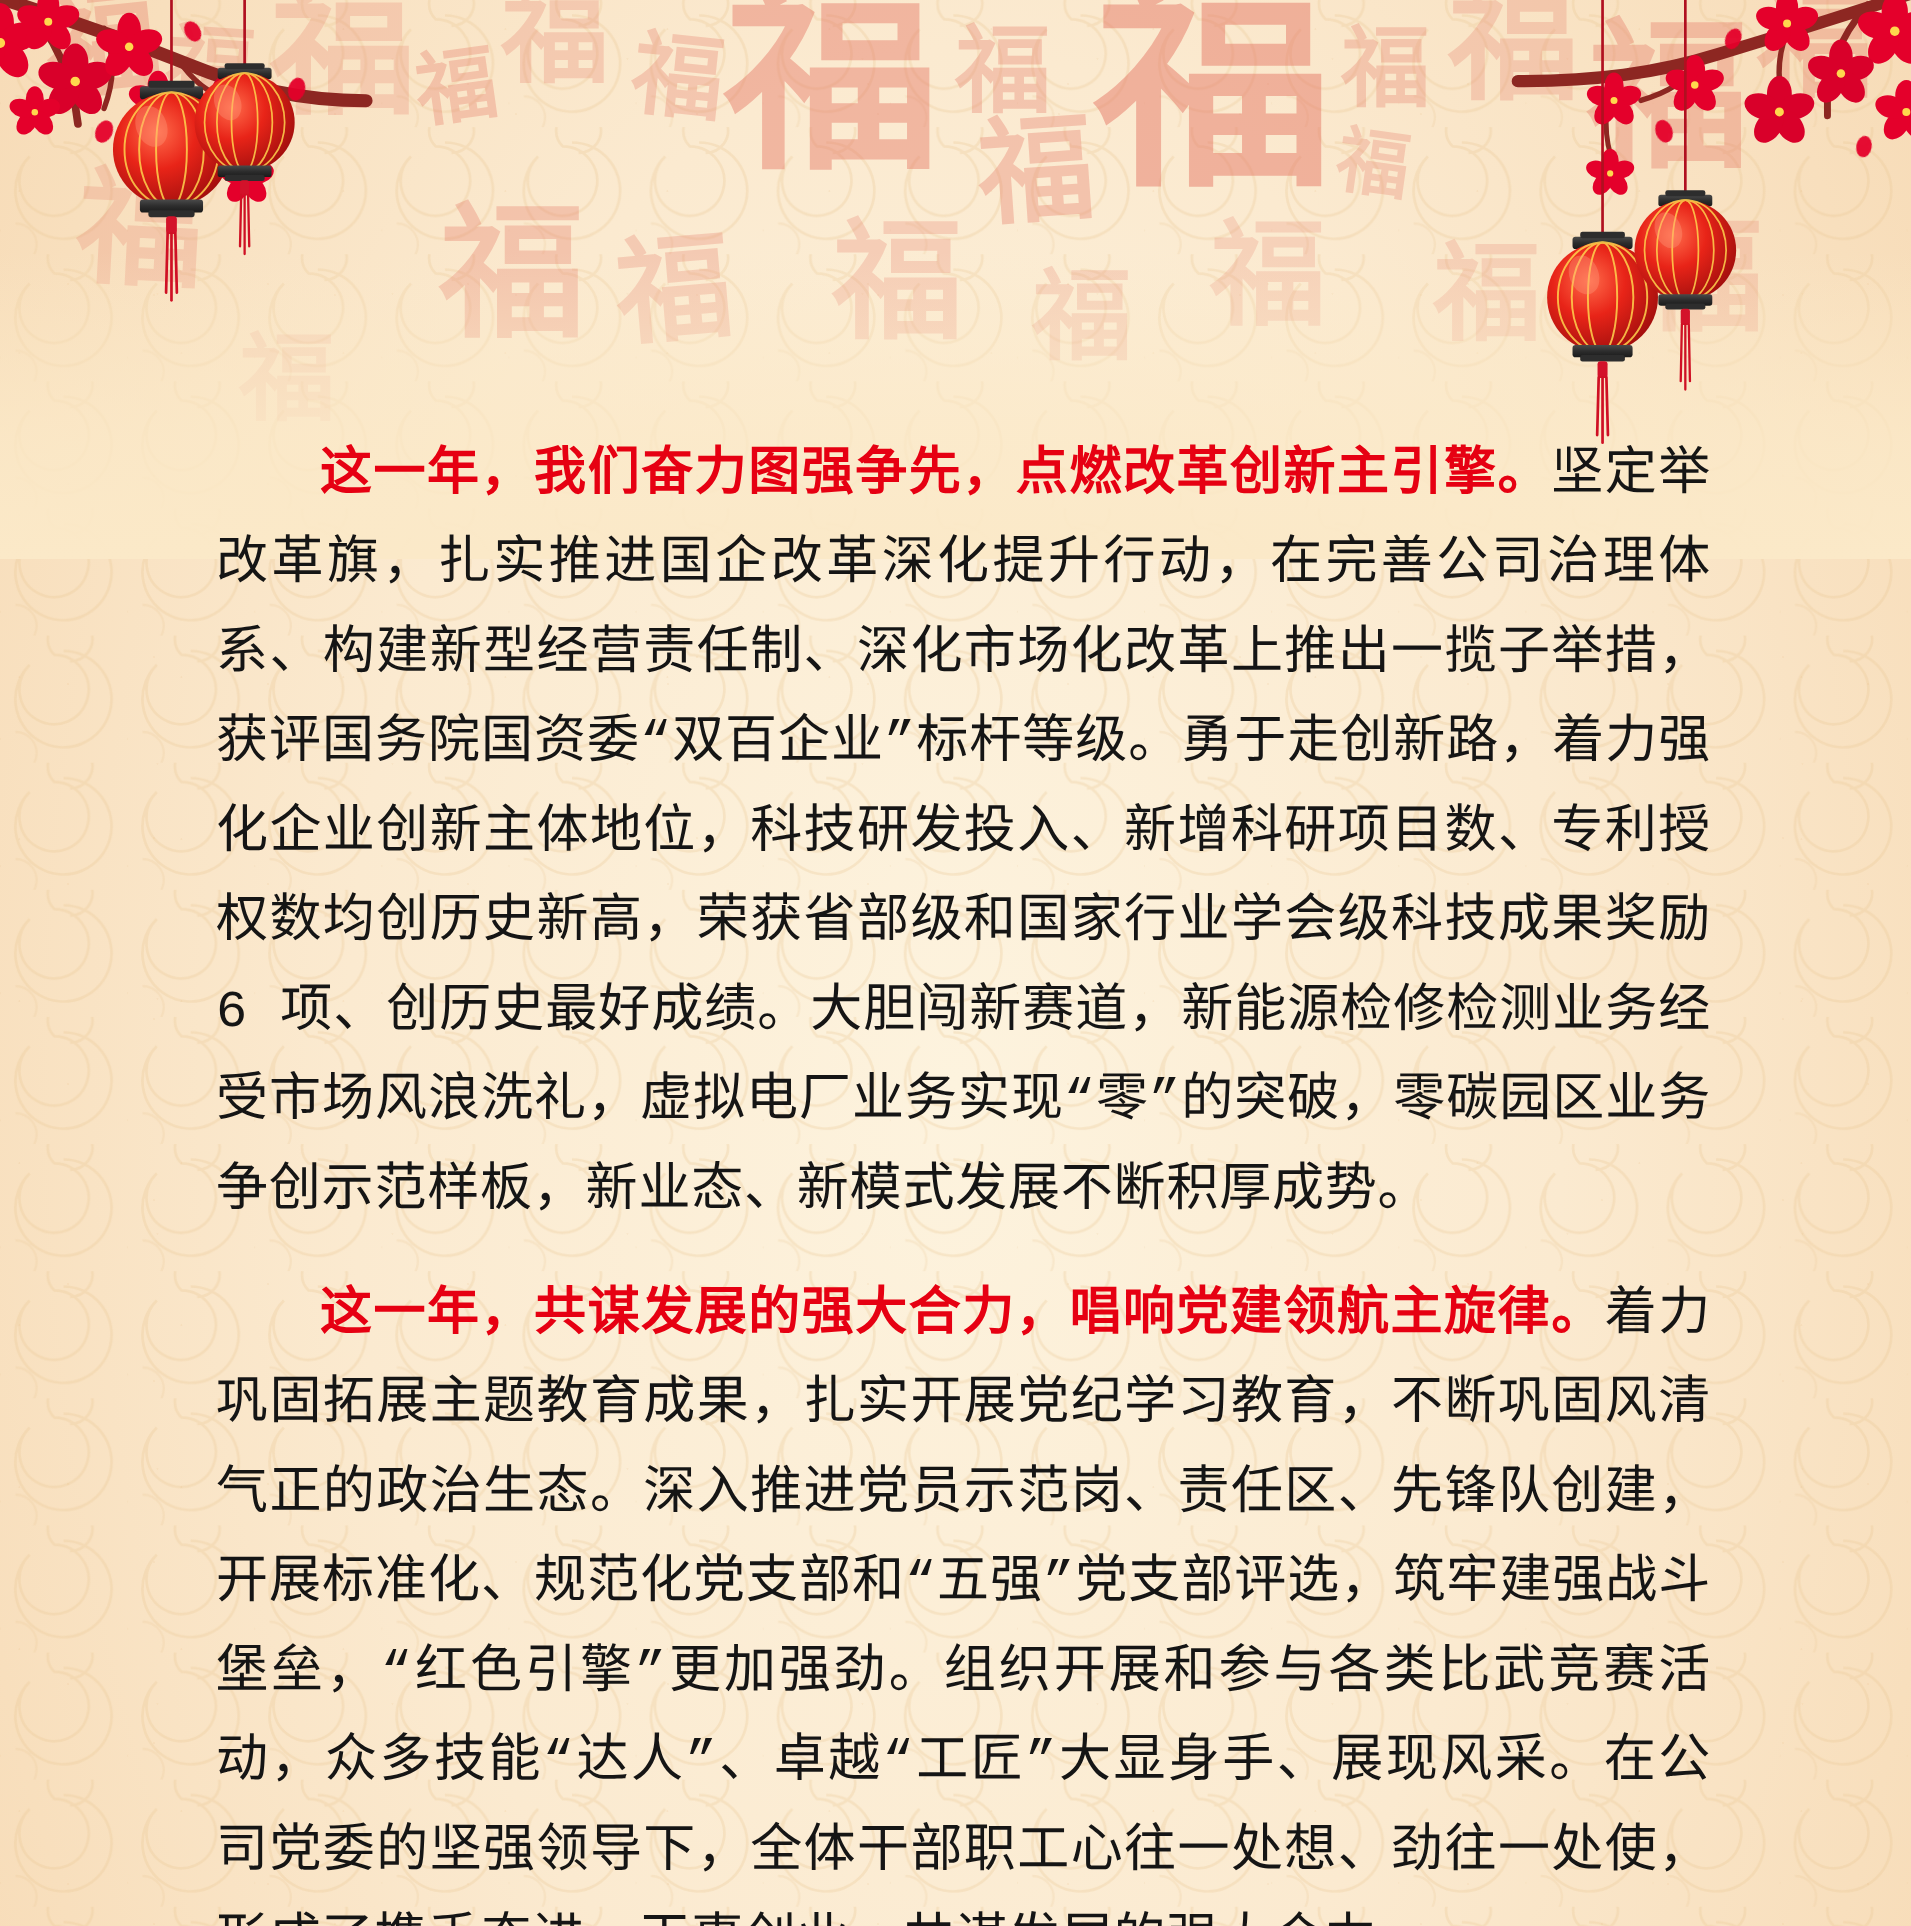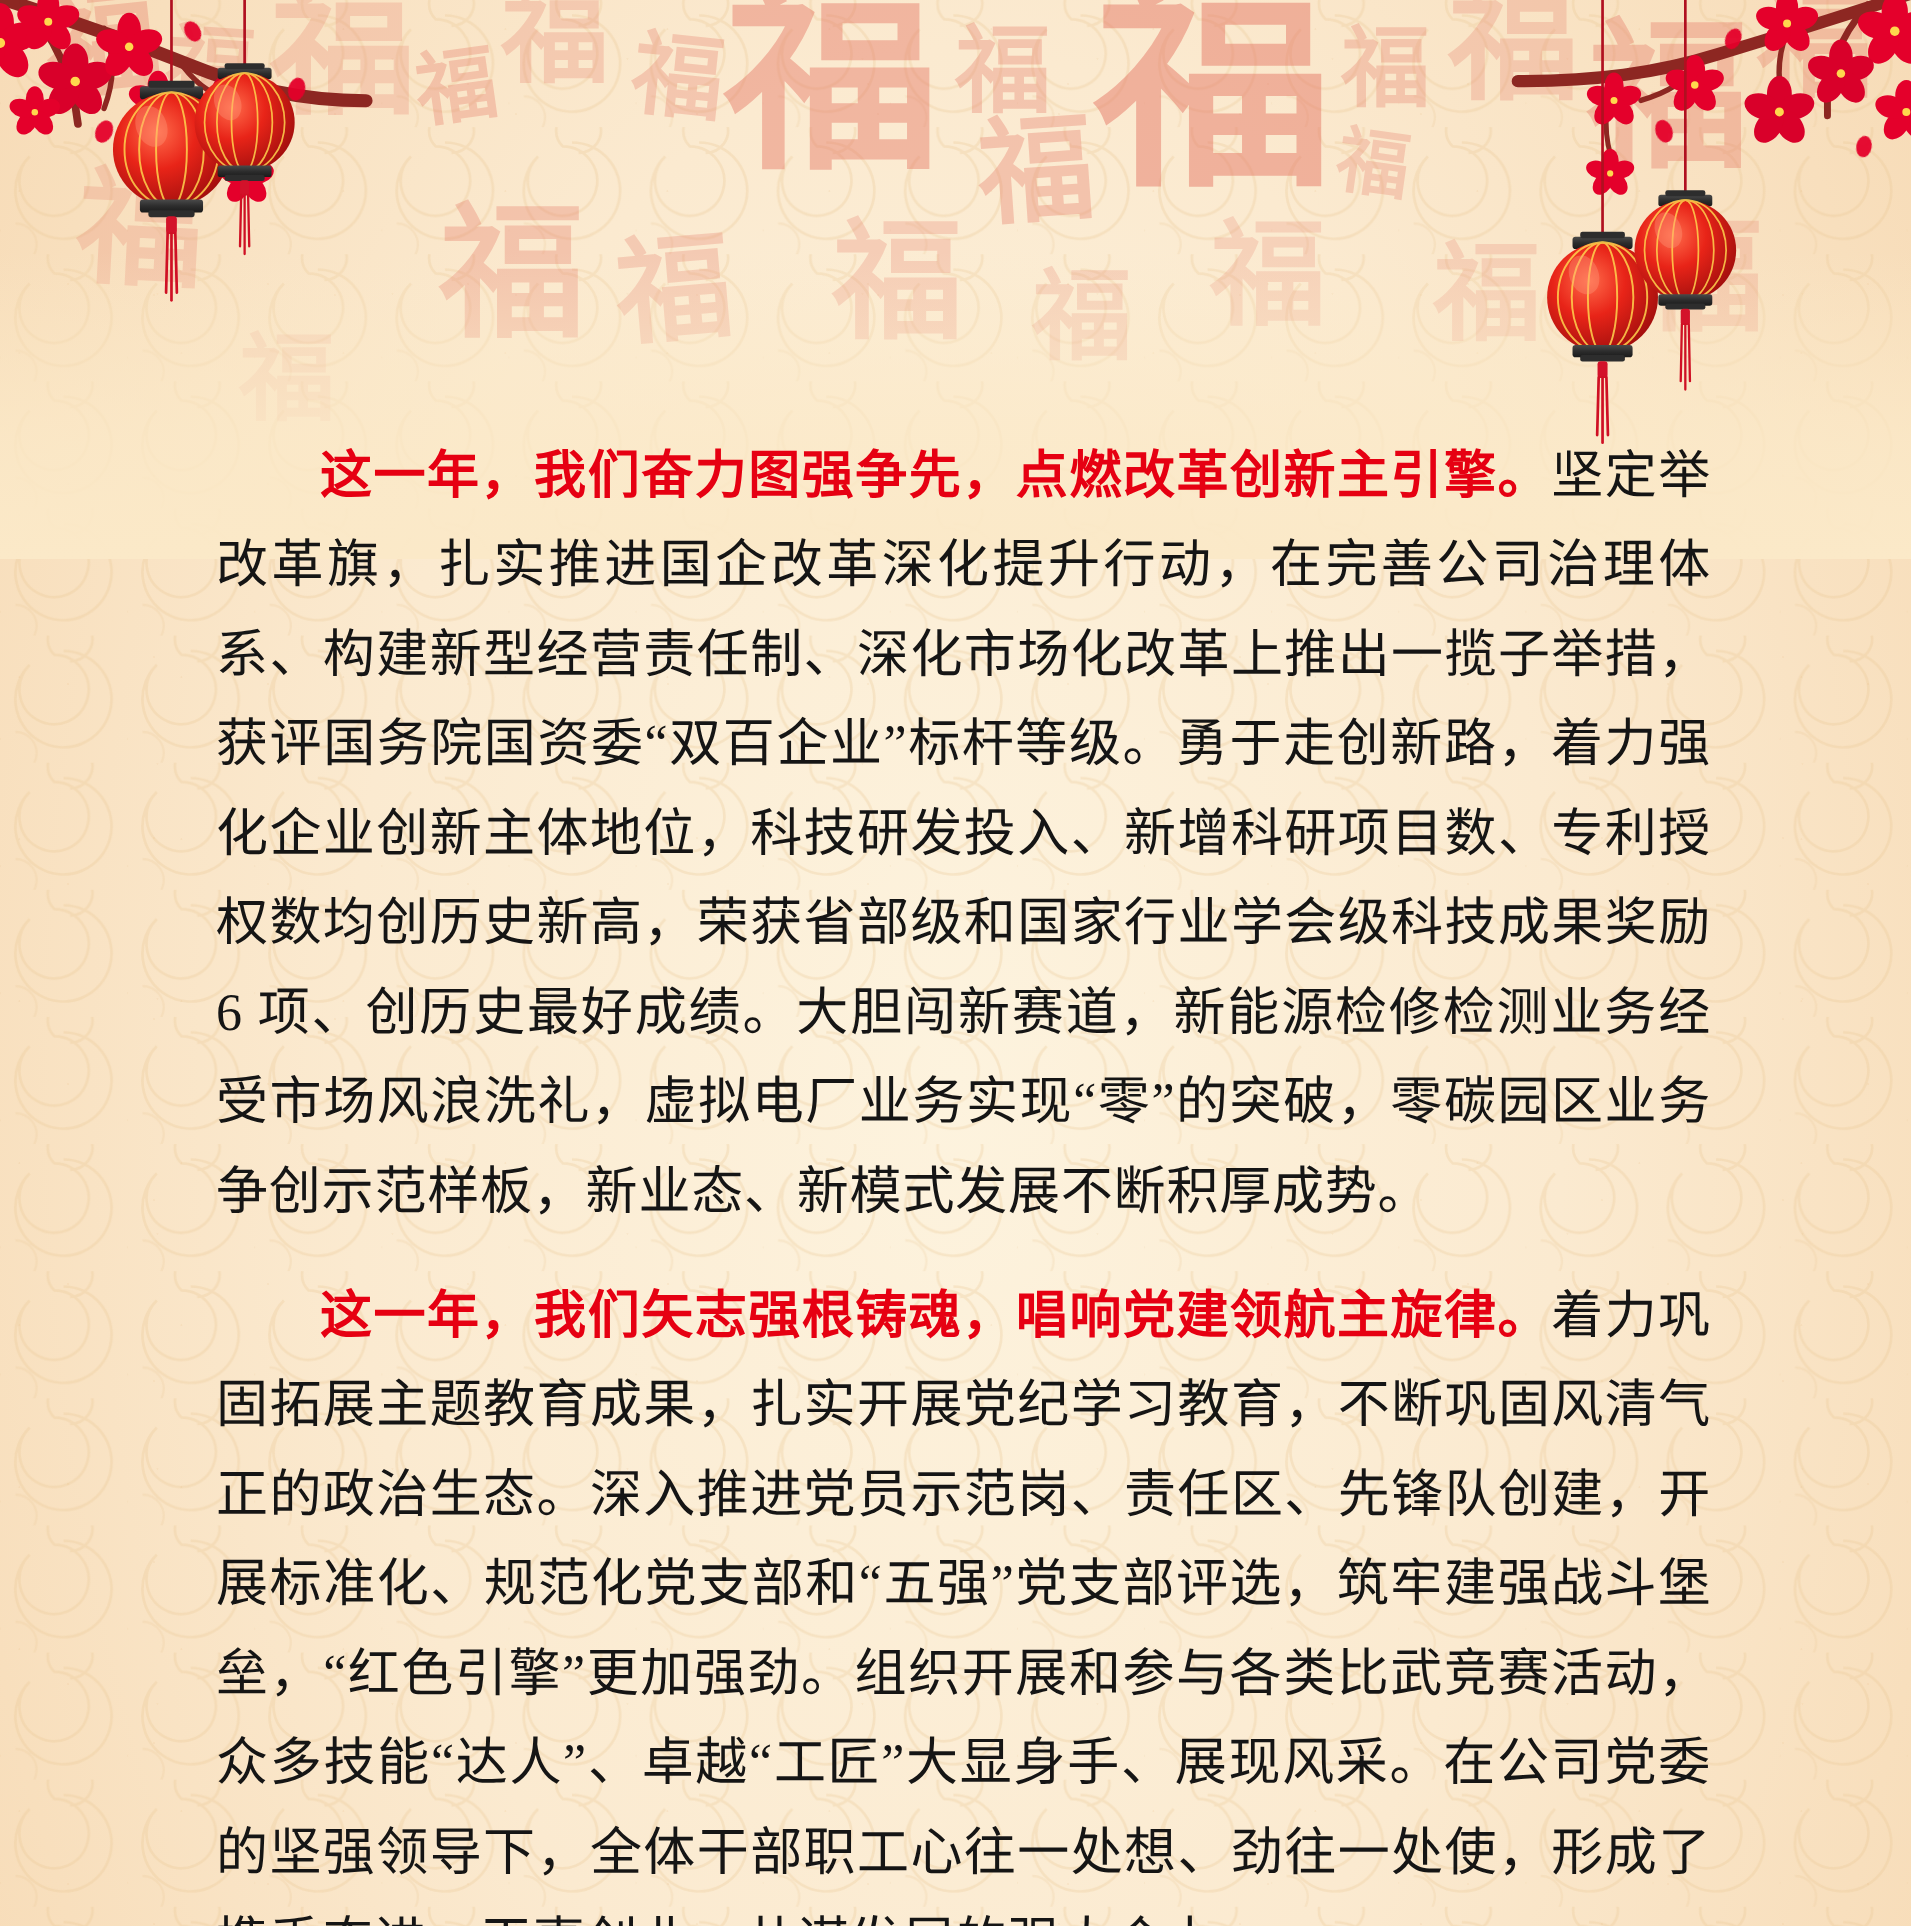--- a/index.html
+++ b/index.html
@@ -83,21 +83,21 @@
   }
   .para {
     margin: 0 0 35px 0;
     font-size: 52px;
     line-height: 1.72;
     letter-spacing: 0.8px;
     color: #151515;
     text-align: justify;
     text-justify: inter-ideograph;
     text-indent: 2em;
-    font-family: Liberation Serif, serif;
+    font-family: Liberation Mono, monospace;
   }
   .lead {
     color: #e60012;
     font-weight: 700;
   }
 </style>
 </head>
 <body>
 
 <div class="page">
@@ -450,18 +450,18 @@
         </g>
       </g>
     </g>
   </svg>
 
   <div class="content">
     <p class="para">
       <span class="lead">这一年，我们奋力图强争先，点燃改革创新主引擎。</span><span>坚定举改革旗，扎实推进国企改革深化提升行动，在完善公司治理体系、构建新型经营责任制、深化市场化改革上推出一揽子举措，获评国务院国资委“双百企业”标杆等级。勇于走创新路，着力强化企业创新主体地位，科技研发投入、新增科研项目数、专利授权数均创历史新高，荣获省部级和国家行业学会级科技成果奖励 6 项、创历史最好成绩。大胆闯新赛道，新能源检修检测业务经受市场风浪洗礼，虚拟电厂业务实现“零”的突破，零碳园区业务争创示范样板，新业态、新模式发展不断积厚成势。</span>
     </p>
     <p class="para">
-      <span class="lead">这一年，我们矢志强根铸魂，唱响党建领航主旋律。</span><span>着力巩固拓展主题教育成果，扎实开展党纪学习教育，不断巩固风清气正的政治生态。深入推进党员示范岗、责任区、先锋队创建，开展标准化、规范化党支部和“五强”党支部评选，筑牢建强战斗堡垒，“红色引擎”更加强劲。组织开展和参与各类比武竞赛活动，众多技能“达人”、卓越“工匠”大显身手、展现风采。在公司党委的坚强领导下，全体干部职工心往一处想、劲往一处使，形成了携手奋进、干事创业、共谋发展的强大合力。</span>
+      <span class="lead">这一年，共谋发展的强大合力，唱响党建领航主旋律。</span><span>着力巩固拓展主题教育成果，扎实开展党纪学习教育，不断巩固风清气正的政治生态。深入推进党员示范岗、责任区、先锋队创建，开展标准化、规范化党支部和“五强”党支部评选，筑牢建强战斗堡垒，“红色引擎”更加强劲。组织开展和参与各类比武竞赛活动，众多技能“达人”、卓越“工匠”大显身手、展现风采。在公司党委的坚强领导下，全体干部职工心往一处想、劲往一处使，形成了携手奋进、干事创业、共谋发展的强大合力。</span>
     </p>
   </div>
 
 </div>
 
 
 </body></html>

